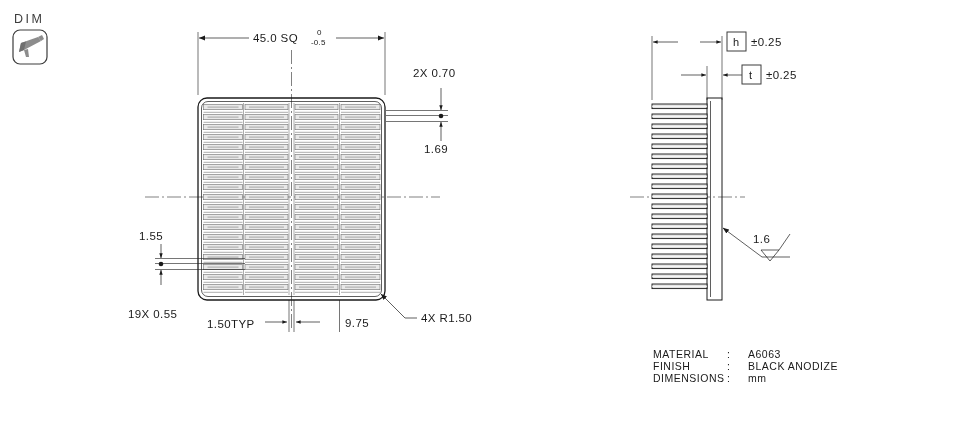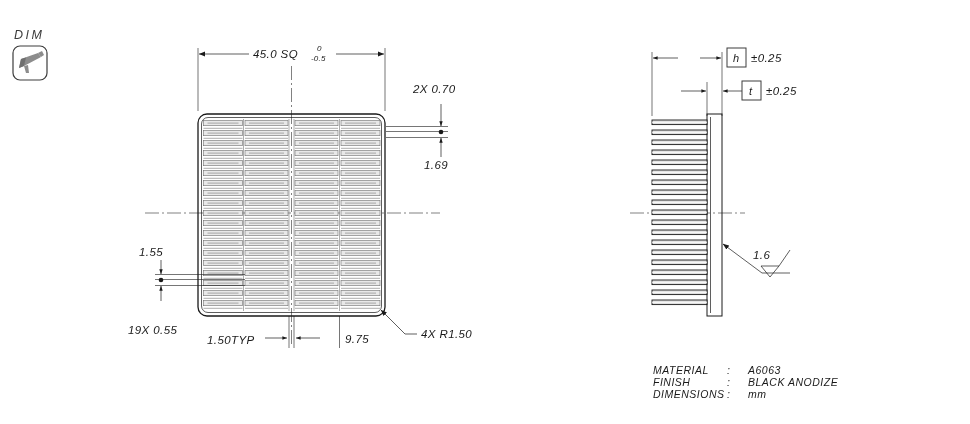--- a/index.html
+++ b/index.html
@@ -10,24 +10,23 @@
   }
   body {
     width: 970px;
     height: 424px;
     position: relative;
     overflow: hidden;
     font-family: "Liberation Sans", sans-serif;
   }
   #drawing-root {
     position: absolute;
-    top: 16px; left: 0;
+    top: 0; left: 0;
     width: 970px;
     height: 368px;
-    font-style: italic;
   }
   svg#cad {
     display: block;
     width: 970px;
     height: 424px;
   }
   .dimtext {
     font-family: "Liberation Sans", sans-serif;
     font-size: 11.5px;
     fill: #1a1a1a;

